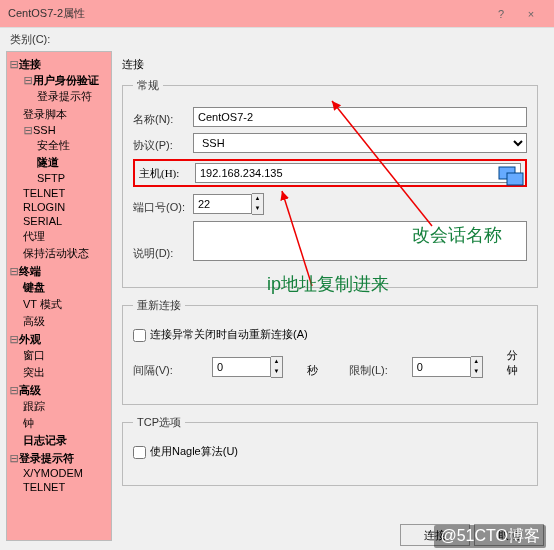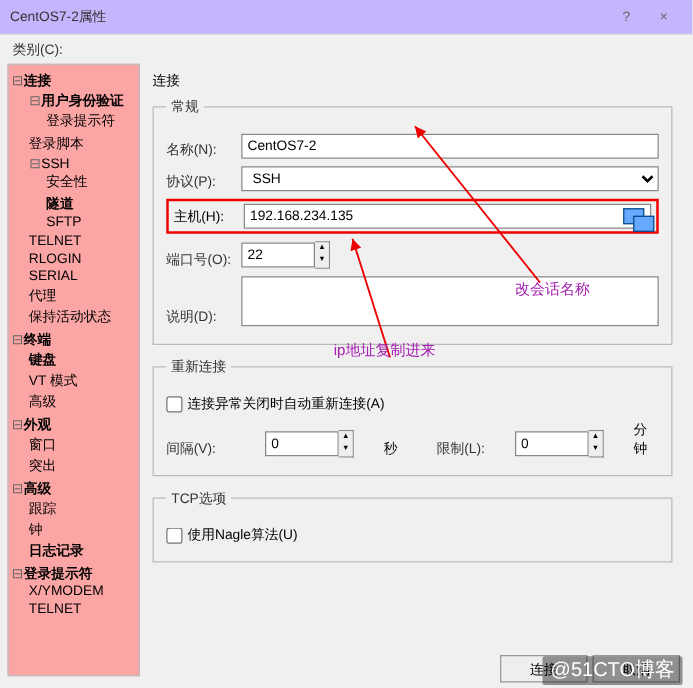--- a/index.html
+++ b/index.html
@@ -1,43 +1,43 @@
 <!DOCTYPE html>
 <html><head>
 <meta charset="utf-8">
 <style>
 * { margin: 0; padding: 0; box-sizing: border-box; font-family: "Microsoft YaHei", sans-serif; font-size: 11px; }
 body { background: #f0f0f0; width: 554px; height: 550px; overflow: hidden; position: relative; }
-.titlebar { height: 28px; display: flex; align-items: center; padding: 0 8px; background: #c4b5fd; border-bottom: 1px solid #ddd; }
+.titlebar { height: 28px; display: flex; align-items: center; padding: 0 8px; background: #fca5a5; border-bottom: 1px solid #ddd; }
 .titlebar .title { flex: 1; color: #333; }
 .titlebar .btn { width: 30px; text-align: center; color: #666; cursor: pointer; }
 .cat-label { padding: 4px 10px; color: #333; }
 .main { display: flex; height: 490px; padding: 0 6px; }
 .tree-pane { width: 140px; border: 1px solid #bbb; background: #fca5a5; overflow: auto; padding: 4px 2px; }
 .tree { list-style: none; }
 .tree li { padding: 1px 0; white-space: nowrap; }
 .tree .tgl { display: inline-block; width: 10px; text-align: center; color: #666; cursor: pointer; }
 .tree .lbl { cursor: pointer; }
 .tree .bold { font-weight: bold; }
 .tree ul { list-style: none; padding-left: 14px; }
 .content { flex: 1; padding: 4px 10px; position: relative; }
-fieldset { border: 1px solid #bbb; margin-bottom: 10px; padding: 8px 10px 8px; position: relative; }
+fieldset { border: 1px solid #bbb; margin-bottom: 10px; padding: 8px 10px 20px; position: relative; }
 legend { padding: 0 4px; color: #333; }
 .row { display: flex; align-items: flex-end; margin: 6px 0; }
 .row label { width: 60px; color: #333; }
 .row input[type=text], .row select { flex: 1; height: 20px; border: 1px solid #888; padding: 0 4px; background: #fff; }
 .row textarea { flex: 1; height: 40px; border: 1px solid #888; background: #fff; resize: none; }
 .spin { display: flex; align-items: center; }
 .spin input { width: 59px; height: 20px; border: 1px solid #888; text-align: left; padding: 0 4px; }
 .spin .ar { width: 12px; display: flex; flex-direction: column; border: 1px solid #888; border-left: none; }
 .spin .ar span { height: 10px; font-size: 6px; text-align: center; line-height: 8px; background: #eee; cursor: pointer; }
 .hl-row { border: 2px solid #e00; padding: 2px 4px; display: flex; align-items: center; }
-.hl-row label { width: 56px; }
+.hl-row label { width: 56px; font-family: Liberation Serif, serif; }
 .hl-row input { flex: 1; height: 20px; border: 1px solid #888; padding: 0 4px; }
-.annot { position: absolute; color: #a21caf; font-size: 12px; pointer-events: none; }
+.annot { position: absolute; color: #15803d; font-size: 18px; pointer-events: none; }
 .arrow { position: absolute; pointer-events: none; }
 .footer { position: absolute; bottom: 4px; left: 0; right: 0; display: flex; justify-content: flex-end; padding: 0 10px; gap: 4px; }
 .footer button { width: 70px; height: 22px; border: 1px solid #999; background: #eee; cursor: pointer; }
 .watermark { position: absolute; bottom: 2px; right: 8px; color: #fff; background: rgba(0,0,0,0.4); padding: 1px 6px; font-size: 16px; border-radius: 2px; }
 .pc-icon { position: absolute; right: 12px; top: 72px; width: 28px; height: 24px; }
 </style>
 </head>
 <body>
 
 <div class="titlebar">

